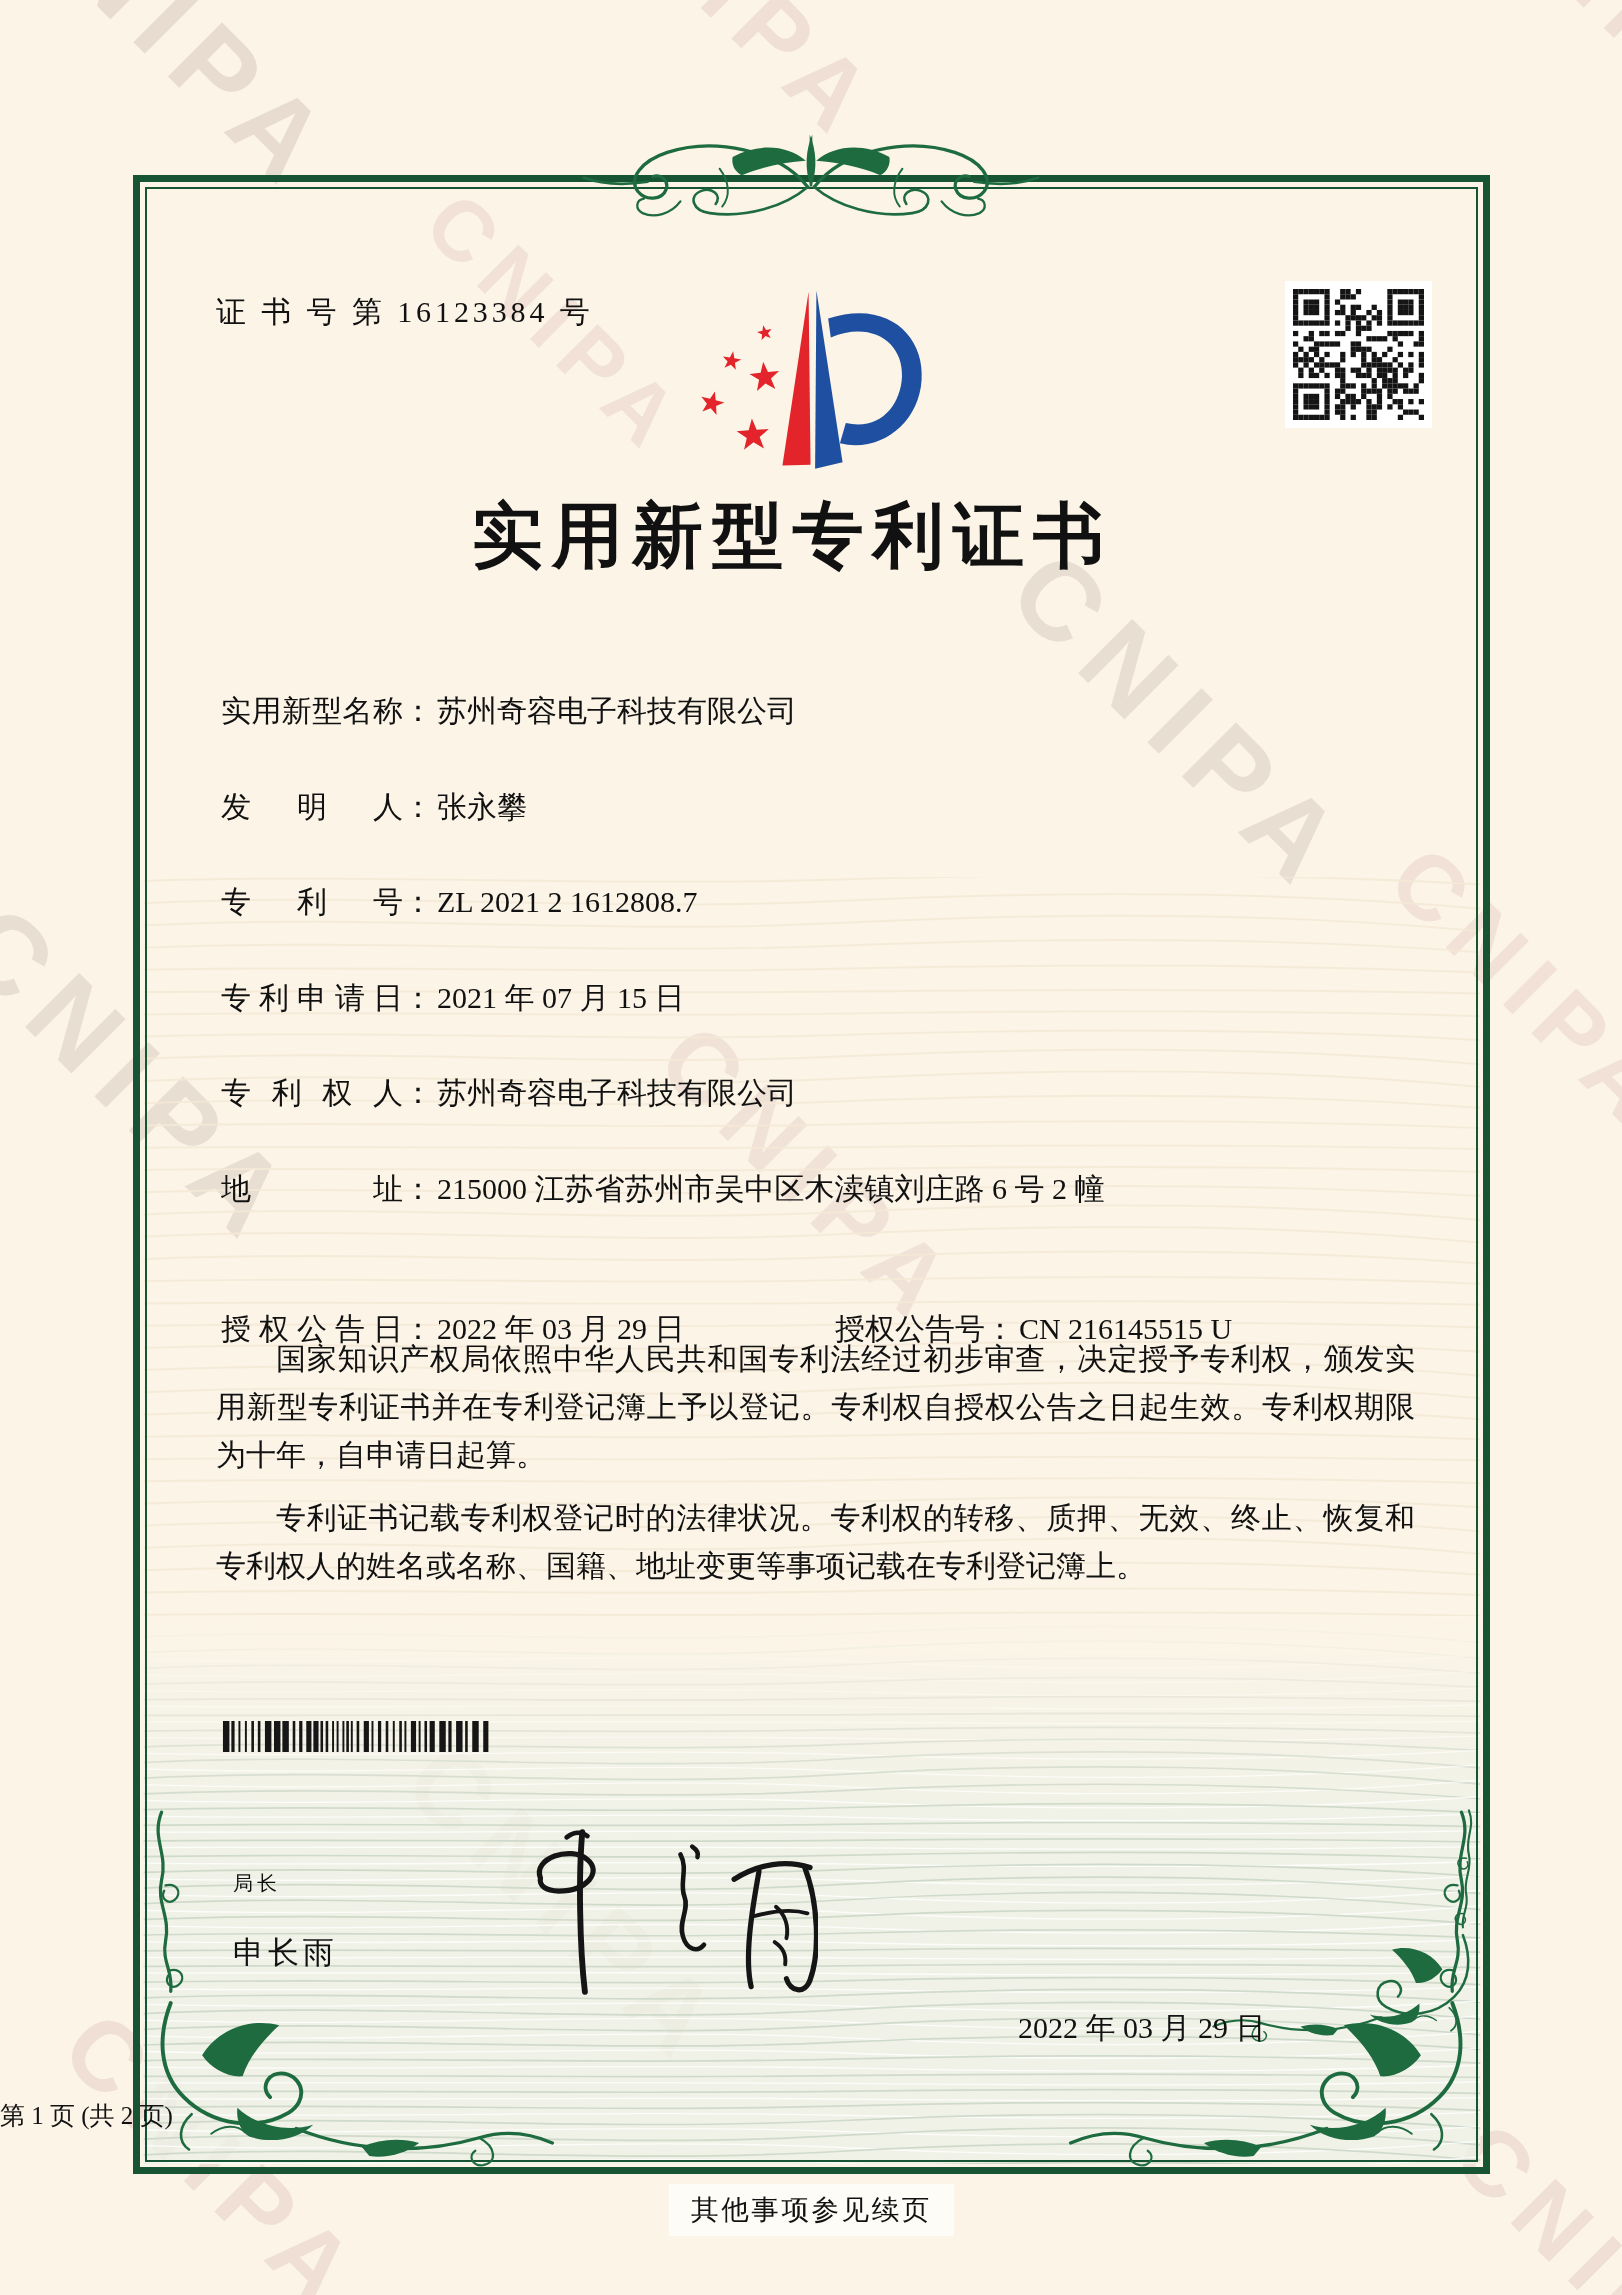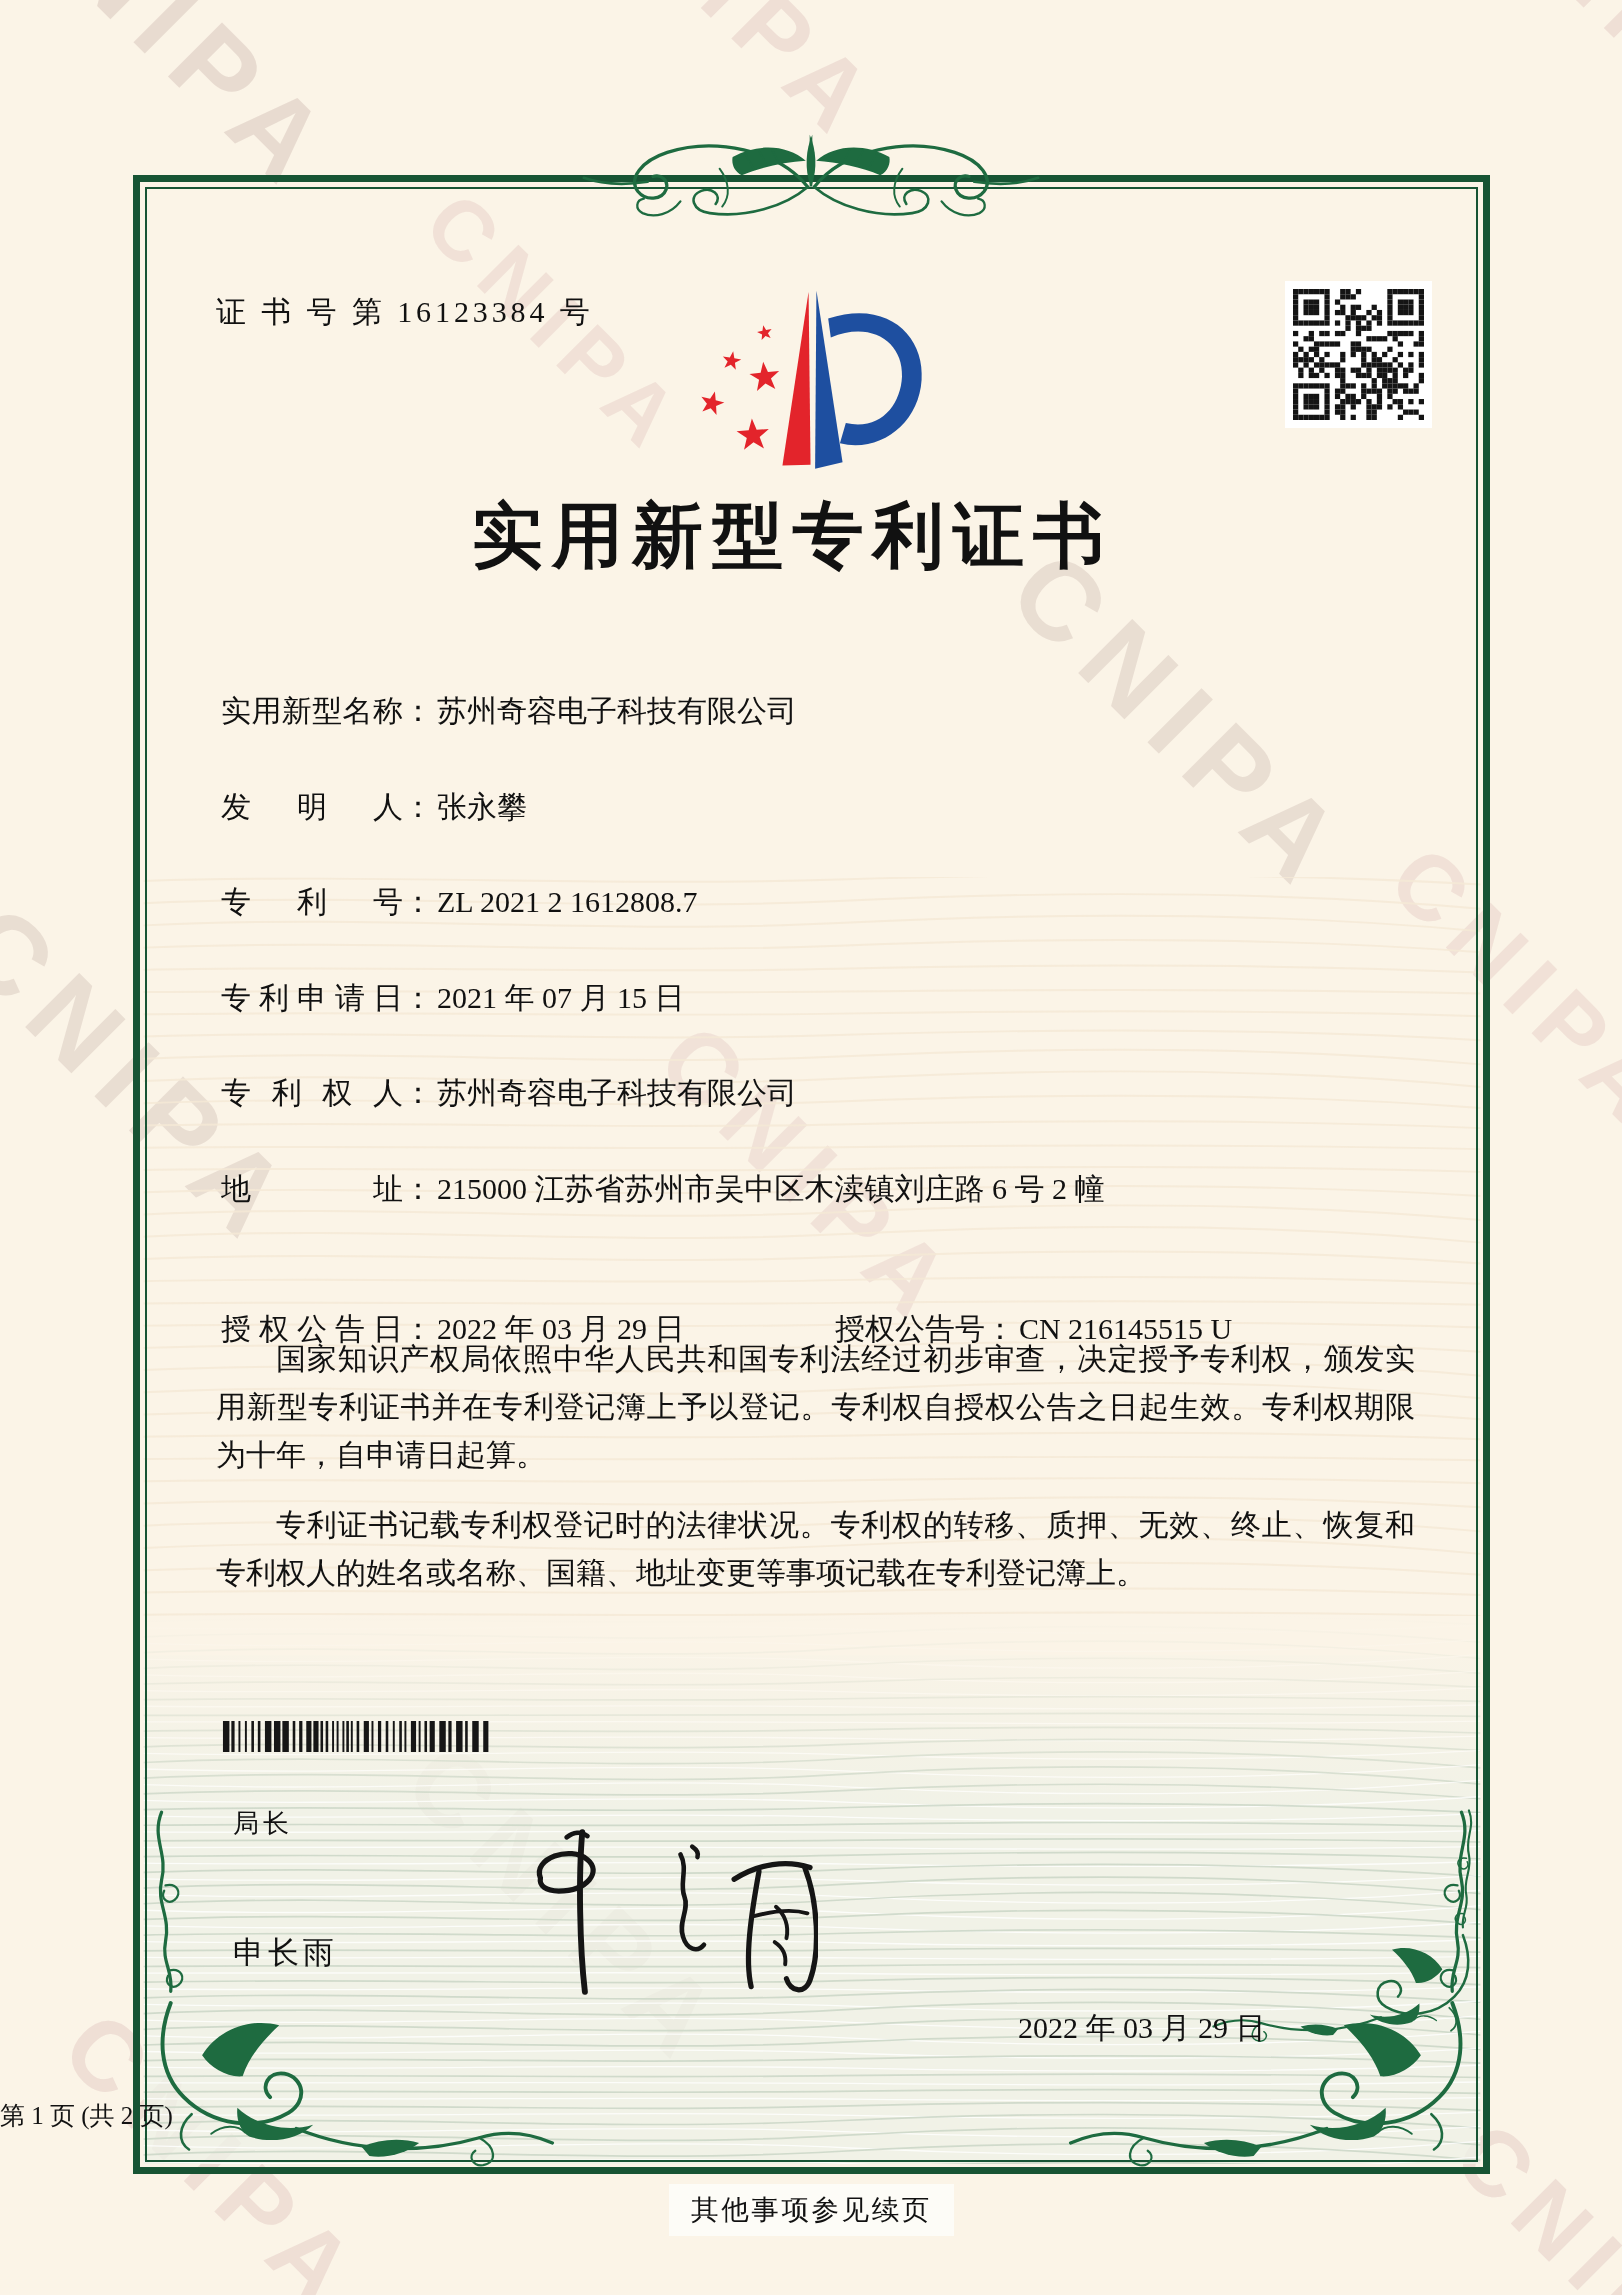--- a/index.html
+++ b/index.html
@@ -25,23 +25,23 @@
       display:flex;align-items:center;justify-content:center;}
   .title{left:0;top:489px;width:1585px;text-align:center;font-size:71px;font-weight:bold;
       letter-spacing:9.2px;white-space:nowrap;}
   .row{position:absolute;left:221px;font-size:30px;white-space:nowrap;z-index:4;}
   .flabel{display:inline-block;width:182px;text-align:justify;text-align-last:justify;vertical-align:bottom;}
   .fcolon{display:inline-block;}
   .fvalue{margin-left:3.9px;}
   .pair2{position:absolute;left:614px;top:0;}
   .paras{left:216px;top:1335px;width:1199px;font-size:30px;line-height:48px;text-align:justify;}
   .paras p{margin:0;text-indent:2em;}
-  .paras p + p{margin-top:22px;}
+  .paras p + p{margin-top:15px;}
   .barcode-box{left:221px;top:1721px;width:270px;height:31px;}
-  .signer-title{left:233px;top:1806px;font-size:26px;letter-spacing:3.9px;}
+  .signer-title{left:233px;top:1870px;font-size:20px;letter-spacing:3.9px;}
   .signer-name{left:233px;top:1932px;font-size:31px;letter-spacing:3.9px;}
   .sig-box{left:484px;top:1823px;width:334px;height:178px;}
   .issue-date{left:1018px;top:2008px;font-size:30px;white-space:nowrap;}
   .page-footer{left:0;top:2099px;width:1552px;text-align:left;font-size:25px;}
   .cont-note{left:0;top:2184px;width:1623px;text-align:center;}
   .cont-note span{display:inline-block;background:#fdfcf7;padding:7.9px 22px;font-size:27.5px;letter-spacing:2.6px;}
 </style>
 </head>
 <body>
 

